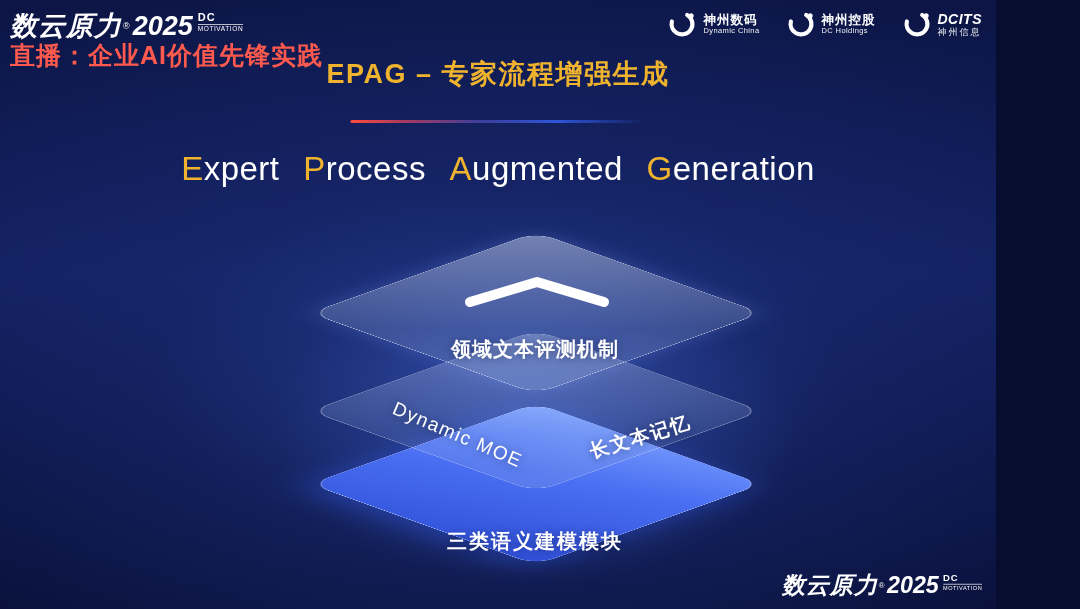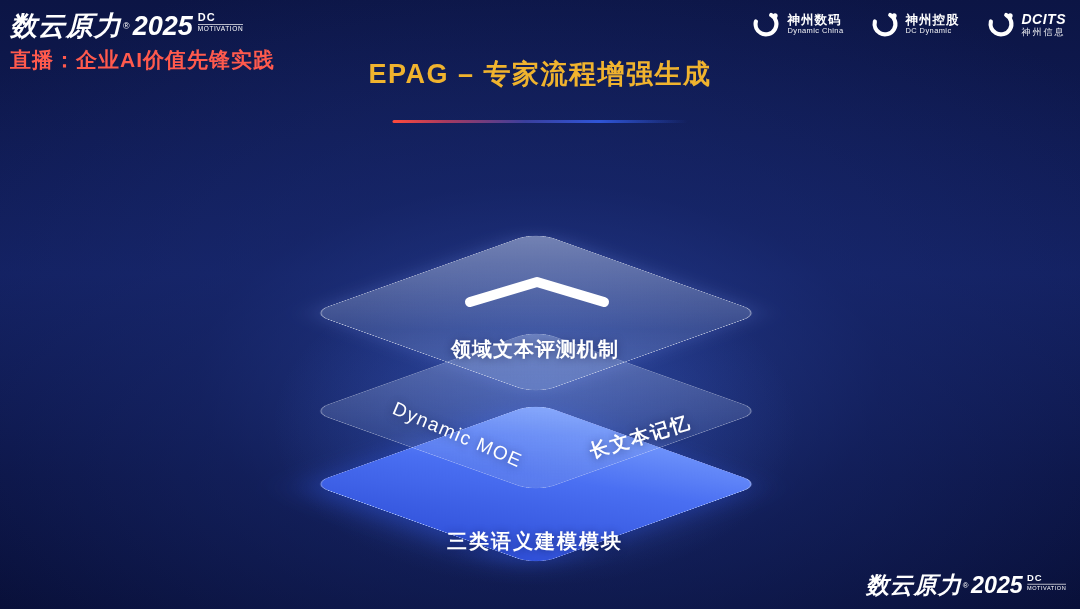--- a/index.html
+++ b/index.html
@@ -1,36 +1,36 @@
 <!DOCTYPE html>
 <html><head>
 <meta charset="utf-8">
 <style>
   html,body { margin:0; padding:0; background:#070d2e; }
   .slide {
-    position:relative; width:1080px; height:609px; overflow:hidden;
+    position:relative; width:996px; height:609px; overflow:hidden;
     font-family:"Liberation Sans","DejaVu Sans",sans-serif; color:#fff;
     background:
       radial-gradient(ellipse 760px 430px at 50% 62%, rgba(52,82,180,0.55) 0%, rgba(28,46,120,0.45) 45%, rgba(10,18,60,0) 100%),
       linear-gradient(180deg,#0c1545 0%, #121f5e 45%, #0a1240 78%, #070d33 100%);
   }
 
   
   .brand { position:absolute; white-space:nowrap; color:#fff; }
   .brand-top { left:10px; top:8px; }
   .brand-footer { right:14px; bottom:8px; transform:scale(0.86); transform-origin:bottom right; }
   .brand-name { font-size:27px; font-weight:bold; font-style:italic; letter-spacing:1px; }
   .brand-reg { font-size:9px; vertical-align:super; margin-left:1px; }
   .brand-year { font-size:27px; font-weight:bold; font-style:italic; margin-left:3px; }
   .brand-sub { display:inline-flex; flex-direction:column; vertical-align:top; margin-left:5px; margin-top:4px; line-height:1.05; text-align:left; }
   .brand-sub .sub-top { font-size:11px; font-weight:bold; letter-spacing:1px; }
   .brand-sub .sub-bottom { font-size:6.5px; letter-spacing:0.6px; border-top:1px solid rgba(255,255,255,0.7); padding-top:1px; }
 
   
-  .live { position:absolute; left:10px; top:46px; font-size:21px; font-weight:bold; color:#ff5a4d; letter-spacing:1px; }
+  .live { position:absolute; left:10px; top:39px; font-size:25px; font-weight:bold; color:#ff5a4d; letter-spacing:1px; }
   .title-cn { position:absolute; left:0; top:56px; width:100%; text-align:center; font-size:27px; font-weight:bold; color:#f0b32e; letter-spacing:1.5px; }
   .divider { position:absolute; top:120px; left:50%; transform:translateX(-50%); width:295px; height:3px; border-radius:2px;
     background:linear-gradient(90deg,#ff4a3c 0%, #a83a60 18%, #3a3f9e 45%, #2f55d8 70%, rgba(40,80,200,0) 100%); }
   .title-en { position:absolute; left:0; top:150px; width:100%; text-align:center; font-size:33px; letter-spacing:0.5px; color:#fff; }
   .title-en .word { display:inline-block; margin:0 7px; }
   .title-en .init { color:#f0b32e; }
 
   
   .partners { position:absolute; right:14px; top:9px; display:flex; align-items:flex-end; gap:26px; }
   .partner { display:flex; align-items:center; gap:6px; }
@@ -89,37 +89,43 @@
         <span class="partner-sub">Dynamic China</span>
       </div>
     </div>
     <div class="partner">
       <svg class="swoosh" viewBox="0 0 36 36">
         <circle cx="18" cy="18" r="12.5" fill="none" stroke="#fff" stroke-width="5" stroke-dasharray="55 24" stroke-linecap="round" transform="rotate(-60 18 18)"></circle>
         <circle cx="29" cy="8" r="3" fill="#fff"></circle>
       </svg>
       <div class="partner-text">
         <span class="partner-name">神州控股</span>
-        <span class="partner-sub">DC Dynamic</span>
+        <span class="partner-sub">DC Holdings</span>
       </div>
     </div>
     <div class="partner">
       <svg class="swoosh" viewBox="0 0 36 36">
         <circle cx="18" cy="18" r="12.5" fill="none" stroke="#fff" stroke-width="5" stroke-dasharray="55 24" stroke-linecap="round" transform="rotate(-60 18 18)"></circle>
         <circle cx="29" cy="8" r="3" fill="#fff"></circle>
       </svg>
       <div class="partner-text">
         <span class="partner-name">DCITS</span>
         <span class="partner-sub">神州信息</span>
       </div>
     </div>
   </div>
 
   <div class="title-cn">EPAG – 专家流程增强生成</div>
   <div class="divider"></div>
+  <div class="title-en">
+    <span class="word"><span class="init">E</span><span>xpert</span></span>
+    <span class="word"><span class="init">P</span><span>rocess</span></span>
+    <span class="word"><span class="init">A</span><span>ugmented</span></span>
+    <span class="word"><span class="init">G</span><span>eneration</span></span>
+  </div>
 
   <div class="glow"></div>
 
   <div class="layer layer-bottom"></div>
   <div class="layer layer-middle"></div>
   <div class="layer layer-top"></div>
 
   <svg class="chevron" viewBox="0 0 158 36">
     <polyline points="12,28 79,8 146,28" fill="none" stroke="#fff" stroke-width="10" stroke-linecap="round" stroke-linejoin="round"></polyline>
   </svg>

